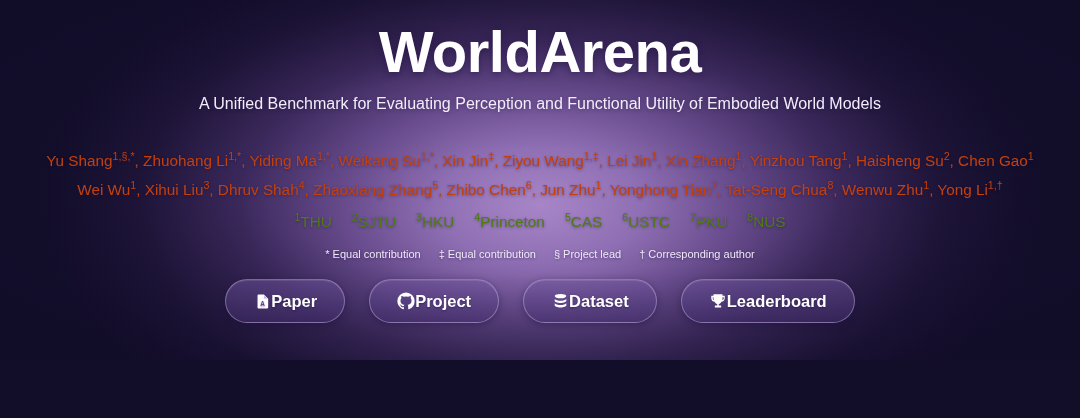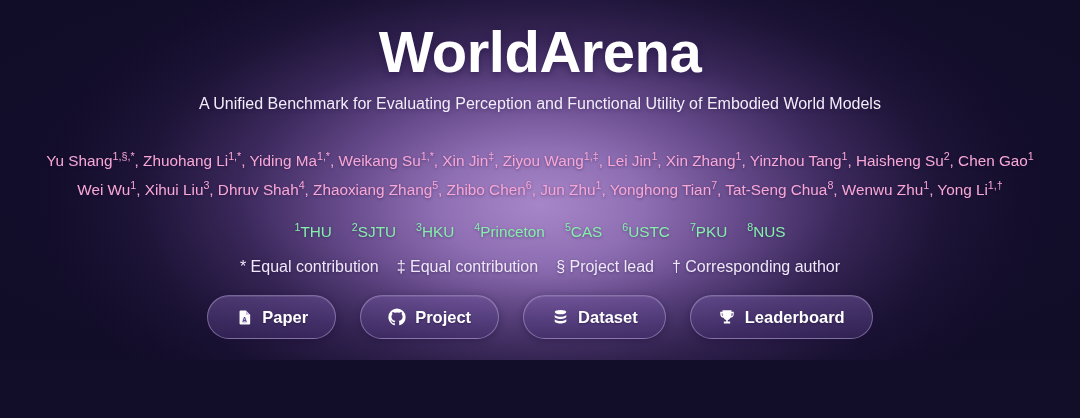--- a/index.html
+++ b/index.html
@@ -84,57 +84,56 @@
     color: #f2edf9;
     line-height: 1.42;
     text-shadow: 0 1px 4px rgba(35,18,70,0.40);
   }
 
   
   #authors {
     margin: 30px auto 0 auto;
     max-width: 1030px;
     font-size: 15.3px;
-    color: #f9a8d4;
+    color: #c2410c;
     line-height: 1.92;
     text-shadow: 0 1px 3px rgba(35,18,70,0.45);
   }
   #authors sup { font-size: 0.70em; vertical-align: super; line-height: 0; }
 
   
   #affiliations {
-    margin: 19px auto 0 auto;
+    margin: 9px auto 0 auto;
     font-size: 15.3px;
-    color: #86efac;
+    color: #4d7c0f;
     text-shadow: 0 1px 3px rgba(35,18,70,0.45);
   }
   #affiliations .aff { margin: 0 10px; white-space: nowrap; }
   #affiliations sup { font-size: 0.70em; vertical-align: super; line-height: 0; }
 
   
   #notes {
     margin: 17px auto 0 auto;
-    font-size: 16px;
+    font-size: 11px;
     color: #efe8f8;
     text-shadow: 0 1px 3px rgba(35,18,70,0.45);
   }
   #notes .note { margin: 0 9px; white-space: nowrap; }
 
   
   #buttons {
     margin: 19px auto 0 auto;
     display: flex;
     justify-content: center;
     align-items: center;
     gap: 24px;
   }
   .btn {
     display: inline-flex;
     align-items: center;
-    gap: 9px;
     height: 44px;
     padding: 0 27px;
     border-radius: 22px;
     box-sizing: border-box;
     border: 1px solid rgba(208,190,235,0.42);
     background: linear-gradient(180deg, rgba(112,86,158,0.50) 0%, rgba(70,48,112,0.52) 100%);
     color: #ffffff;
     font-size: 16.5px;
     font-weight: bold;
     text-decoration: none;

